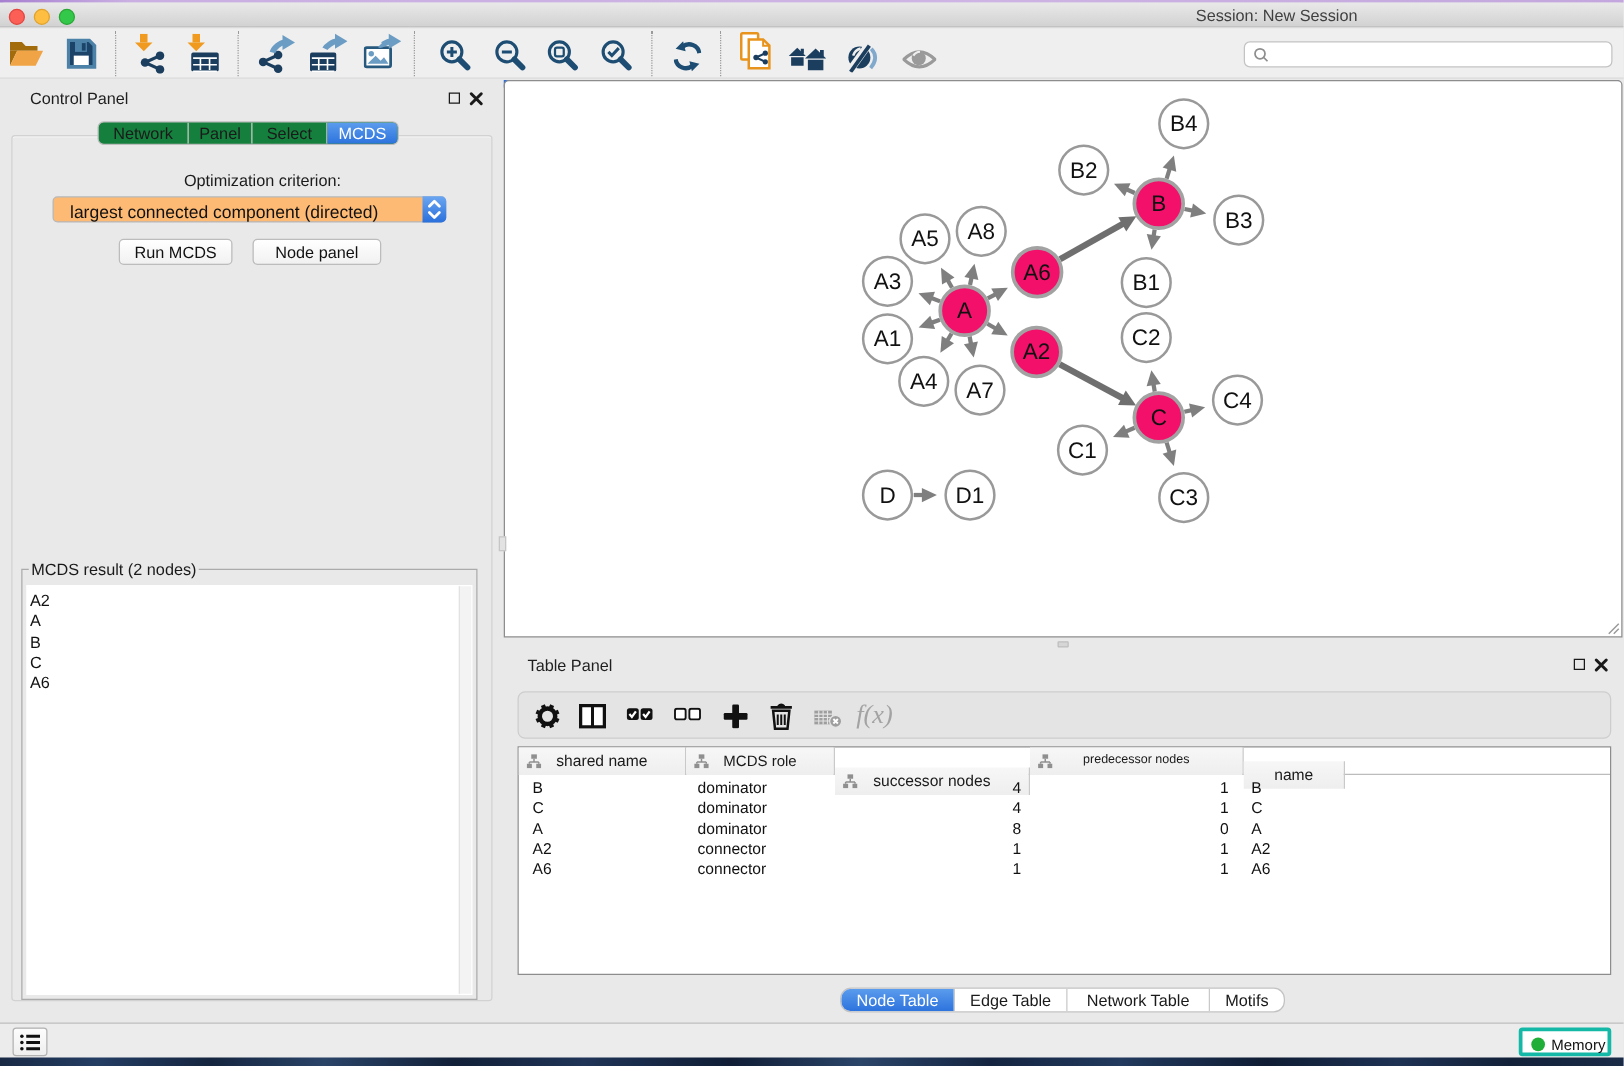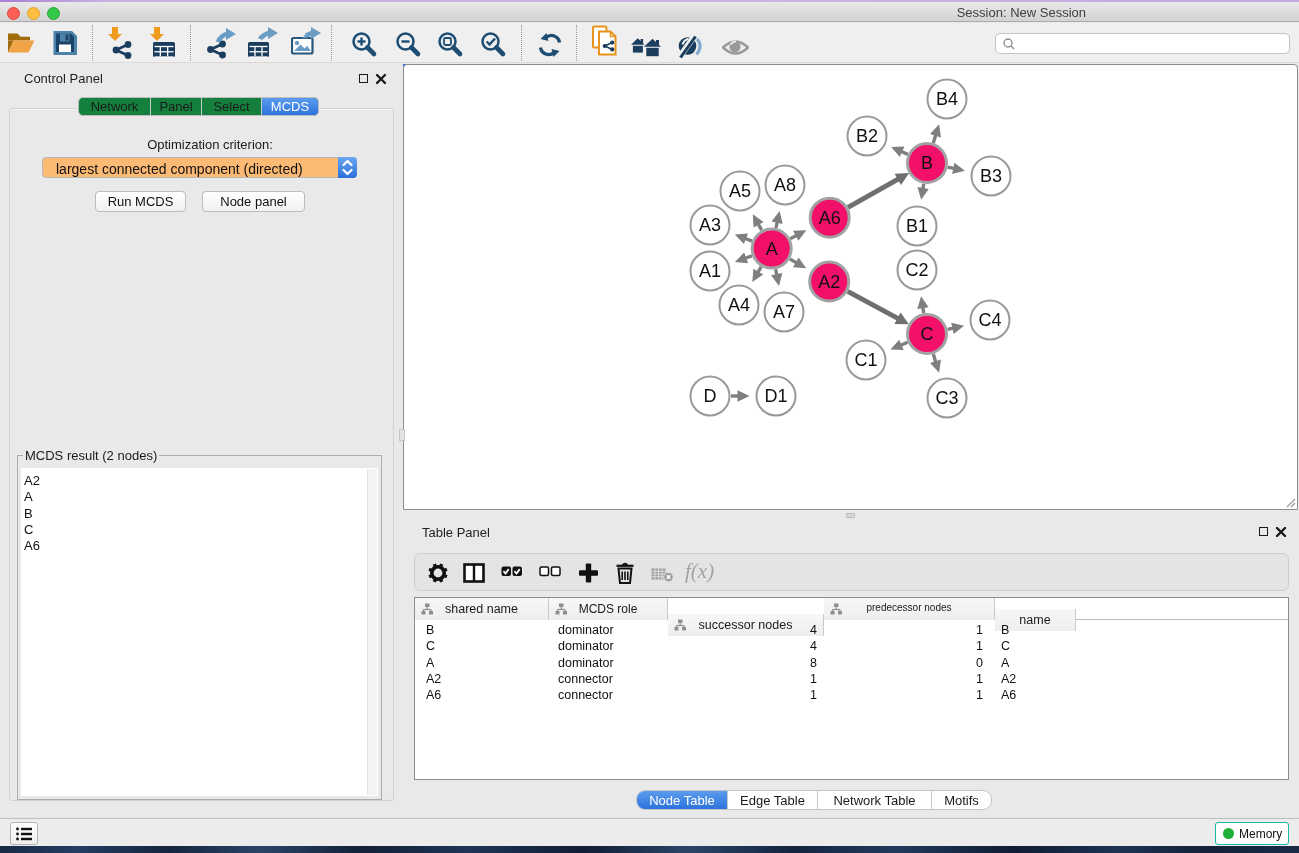--- a/index.html
+++ b/index.html
@@ -421,36 +421,36 @@
       <div style="position:absolute;left:466px;top:51.900000000000006px;width:102px;text-align:right;">1</div>
       <div style="position:absolute;left:586px;top:51.900000000000006px;">A2</div>
 <div style="position:absolute;left:11px;top:68.2px;">A6</div>
       <div style="position:absolute;left:143px;top:68.2px;">connector</div>
       <div style="position:absolute;left:300px;top:68.2px;width:102px;text-align:right;">1</div>
       <div style="position:absolute;left:466px;top:68.2px;width:102px;text-align:right;">1</div>
       <div style="position:absolute;left:586px;top:68.2px;">A6</div>
     </div>
 </div>
 
-<div class="abs" style="left:636px;top:790px;height:20px;display:flex;border:1px solid #c3c3c3;border-radius:9px;overflow:hidden;background:#fff;font-size:13px;">
+<div class="abs" style="left:672px;top:790px;height:20px;display:flex;border:1px solid #c3c3c3;border-radius:9px;overflow:hidden;background:#fff;font-size:13px;">
   <div style="width:90px;text-align:center;line-height:19px;color:#fff;background:linear-gradient(#5b9ced,#2d73dd);">Node Table</div>
   <div style="width:90px;border-left:1px solid #c9c9c9;text-align:center;line-height:19px;color:#1a1a1a;">Edge Table</div>
   <div style="width:114px;border-left:1px solid #c9c9c9;text-align:center;line-height:19px;color:#1a1a1a;">Network Table</div>
   <div style="width:60px;border-left:1px solid #c9c9c9;text-align:center;line-height:19px;color:#1a1a1a;">Motifs</div>
 </div>
 
 <div class="abs" style="left:0;top:818px;width:1299px;height:28px;background:#ececec;border-top:1px solid #bdbdbd;"></div>
 <div class="abs" style="left:10px;top:822px;width:28px;height:23px;background:linear-gradient(#fdfdfd,#eee);border:1px solid #b2b2b2;border-radius:3px;">
   <svg width="16" height="14" viewBox="0 0 16 14" style="margin:4px 0 0 5px;">
     <circle cx="1.5" cy="2" r="1.4" fill="#111"></circle>
       <rect x="5" y="0.8" width="11" height="2.4" fill="#111"></rect>
     <circle cx="1.5" cy="7" r="1.4" fill="#111"></circle>
       <rect x="5" y="5.8" width="11" height="2.4" fill="#111"></rect>
     <circle cx="1.5" cy="12" r="1.4" fill="#111"></circle>
       <rect x="5" y="10.8" width="11" height="2.4" fill="#111"></rect>
   </svg>
 </div>
-<div class="abs" style="left:1215px;top:822px;width:74px;height:23px;background:#fff;border:1px solid #14b8a6;border-radius:3px;font-size:12px;color:#111;">
+<div class="abs" style="left:1215px;top:822px;width:74px;height:23px;background:#fff;border:3px solid #14b8a6;border-radius:3px;font-size:12px;color:#111;">
   <span style="position:absolute;left:7px;top:5px;width:11px;height:11px;border-radius:50%;background:#1fae38;"></span>
   <span style="position:absolute;left:23px;top:4px;">Memory</span>
 </div>
 
 <div class="abs" style="left:0;top:846px;width:1299px;height:7px;background:linear-gradient(90deg,#182944,#243d63 6%,#15253f 13%,#2a4468 20%,#122038 28%,#1f3457 36%,#101d35 45%,#2b4569 53%,#142440 61%,#223a5e 69%,#0f1c33 78%,#1e3254 86%,#132138 93%,#1a2b48);"></div>
 
 </body></html>

